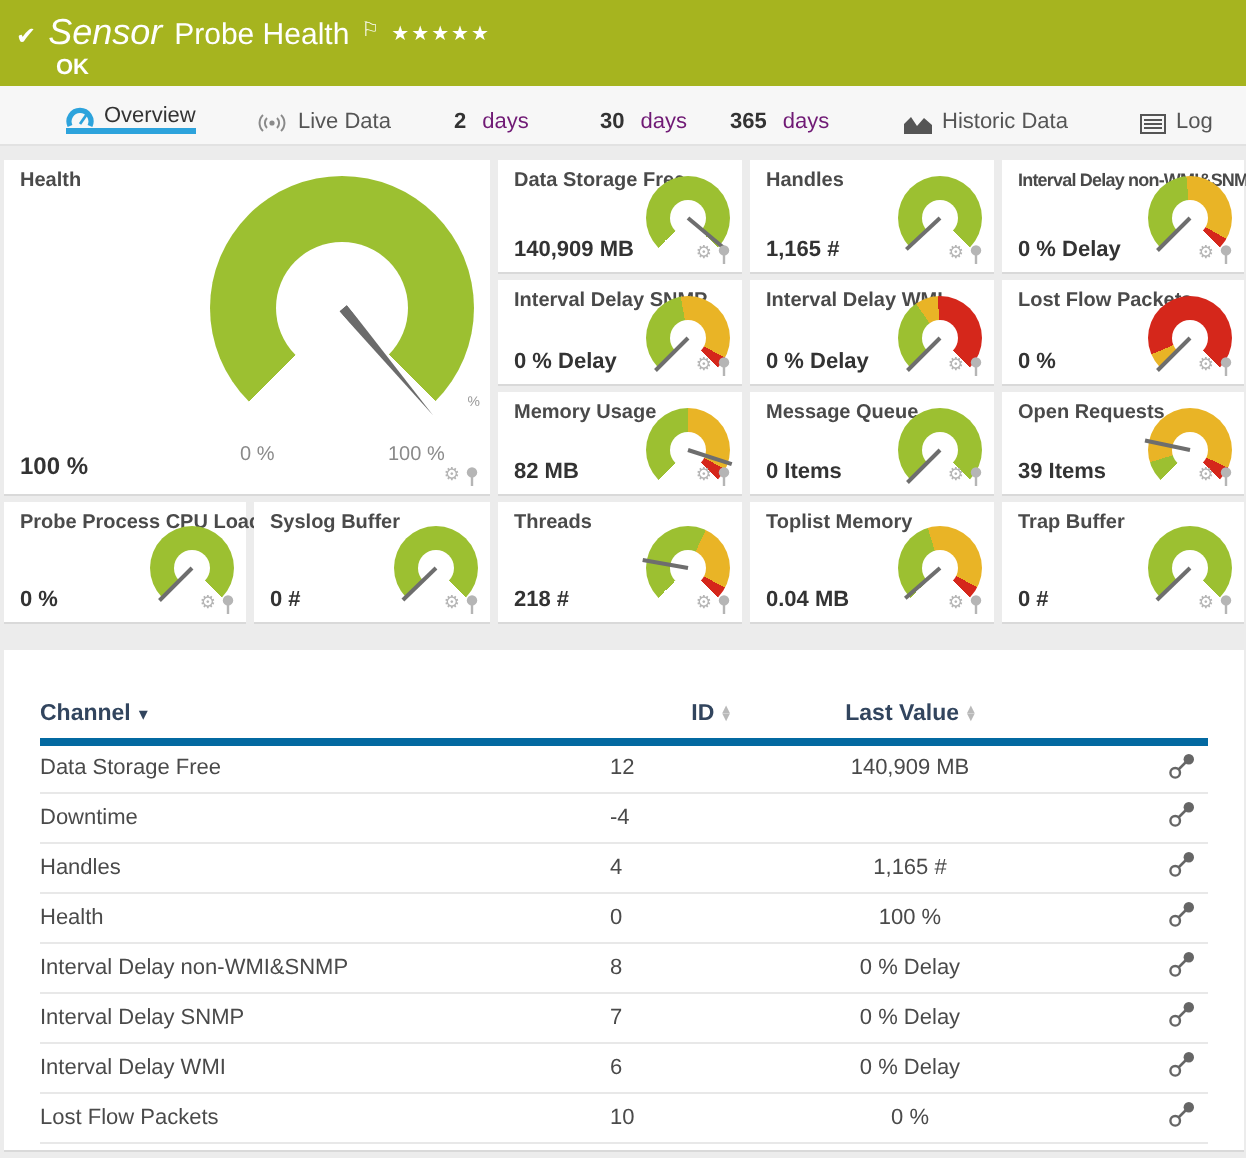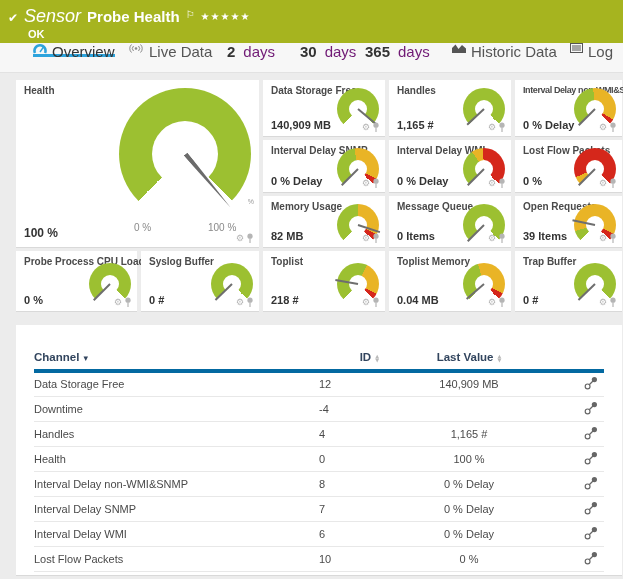--- a/index.html
+++ b/index.html
@@ -5,35 +5,35 @@
   * { margin:0; padding:0; box-sizing:border-box; }
   html,body { width:623px; height:579px; overflow:hidden; }
   body { background:#ececec; font-family:"Liberation Sans", sans-serif; color:#4a4a4a; font-size:11px; }
   .sym { font-family:"DejaVu Sans", sans-serif; }
 
   
   .sensor-header { height:43px; background:#a6b41f; color:#fff; padding:6px 10px 0 8px; }
   .hdr-line1 { display:flex; align-items:baseline; gap:6px; }
   .hdr-check { font-size:12px; font-weight:bold; }
   .hdr-kind { font-style:italic; font-size:18px; }
-  .hdr-title { font-weight:bold; font-size:15px; }
+  .hdr-title { font-weight:normal; font-size:15px; }
   .hdr-flag { font-size:10px; vertical-align:super; position:relative; top:-4px; }
   .hdr-stars { font-size:10px; letter-spacing:1px; position:relative; top:-2px; }
   .hdr-status { margin-left:20px; margin-top:1px; font-size:11px; font-weight:bold; }
 
   
   .tabbar { position:relative; height:30px; background:#f7f7f7; border-bottom:1px solid #e2e2e2; }
-  .tab { position:absolute; top:0; height:14px; display:flex; align-items:flex-start; gap:5px;
-         font-size:15px; color:#555; cursor:pointer; white-space:nowrap; }
+  .tab { position:absolute; top:0; height:24px; display:flex; align-items:flex-end; gap:5px;
+         font-size:11px; color:#555; cursor:pointer; white-space:nowrap; }
   .tab.active { color:#333; border-bottom:3px solid #2da3dc; }
   .tab .num { font-weight:bold; color:#333; }
   .tab .unit { color:#701a75; margin-left:3px; }
 
   
-  main { margin:7px 1px 0 16px; }
+  main { margin:7px 1px 0 2px; }
   .gauges-grid { display:grid; grid-template-columns:121px 118px 122px 122px 1fr;
                  grid-template-rows:56px 52px 51px 60px; gap:4px; }
   .panel { background:#fff; position:relative; box-shadow:0 1px 0 rgba(0,0,0,0.08); }
   .health { grid-column:1 / 3; grid-row:1 / 4; }
 
   .ptitle { position:absolute; left:8px; top:5px; font-size:10px; font-weight:bold; color:#4a4a4a; white-space:nowrap; }
   .ptitle.tight { font-size:9px; letter-spacing:-0.4px; }
   .pvalue { position:absolute; left:8px; bottom:5px; font-size:11px; font-weight:bold; color:#333; white-space:nowrap; }
   .picons { position:absolute; right:5px; bottom:3px; display:flex; align-items:center; gap:2px; }
   .gear { font-size:9px; color:#b5b5b5; line-height:9px; cursor:pointer; }
@@ -338,21 +338,21 @@
       <div class="picons">
           <span class="gear sym">⚙</span>
           <svg width="8" height="11" viewBox="0 0 8 11">
             <circle cx="4" cy="3.2" r="2.6" fill="#b5b5b5"></circle>
             <rect x="3.4" y="5.5" width="1.2" height="4.5" fill="#b5b5b5"></rect>
           </svg>
         </div>
     </div>
 
     <div class="panel small row4">
-      <div class="ptitle">Toplist</div>
+      <div class="ptitle">Threads</div>
       <div class="gauge g44">
           <div class="ring" style="background: conic-gradient(from 225deg, rgb(156, 192, 49) 0deg, rgb(156, 192, 49) 160deg, rgb(233, 180, 38) 160deg, rgb(233, 180, 38) 253deg, rgb(213, 39, 27) 253deg, rgb(213, 39, 27) 270deg, transparent 270deg, transparent 360deg);"></div>
           <div class="hole"></div>
           <div class="needle" style="transform: rotate(280deg);"></div>
         </div>
       <div class="pvalue">218 #</div>
       <div class="picons">
           <span class="gear sym">⚙</span>
           <svg width="8" height="11" viewBox="0 0 8 11">
             <circle cx="4" cy="3.2" r="2.6" fill="#b5b5b5"></circle>

